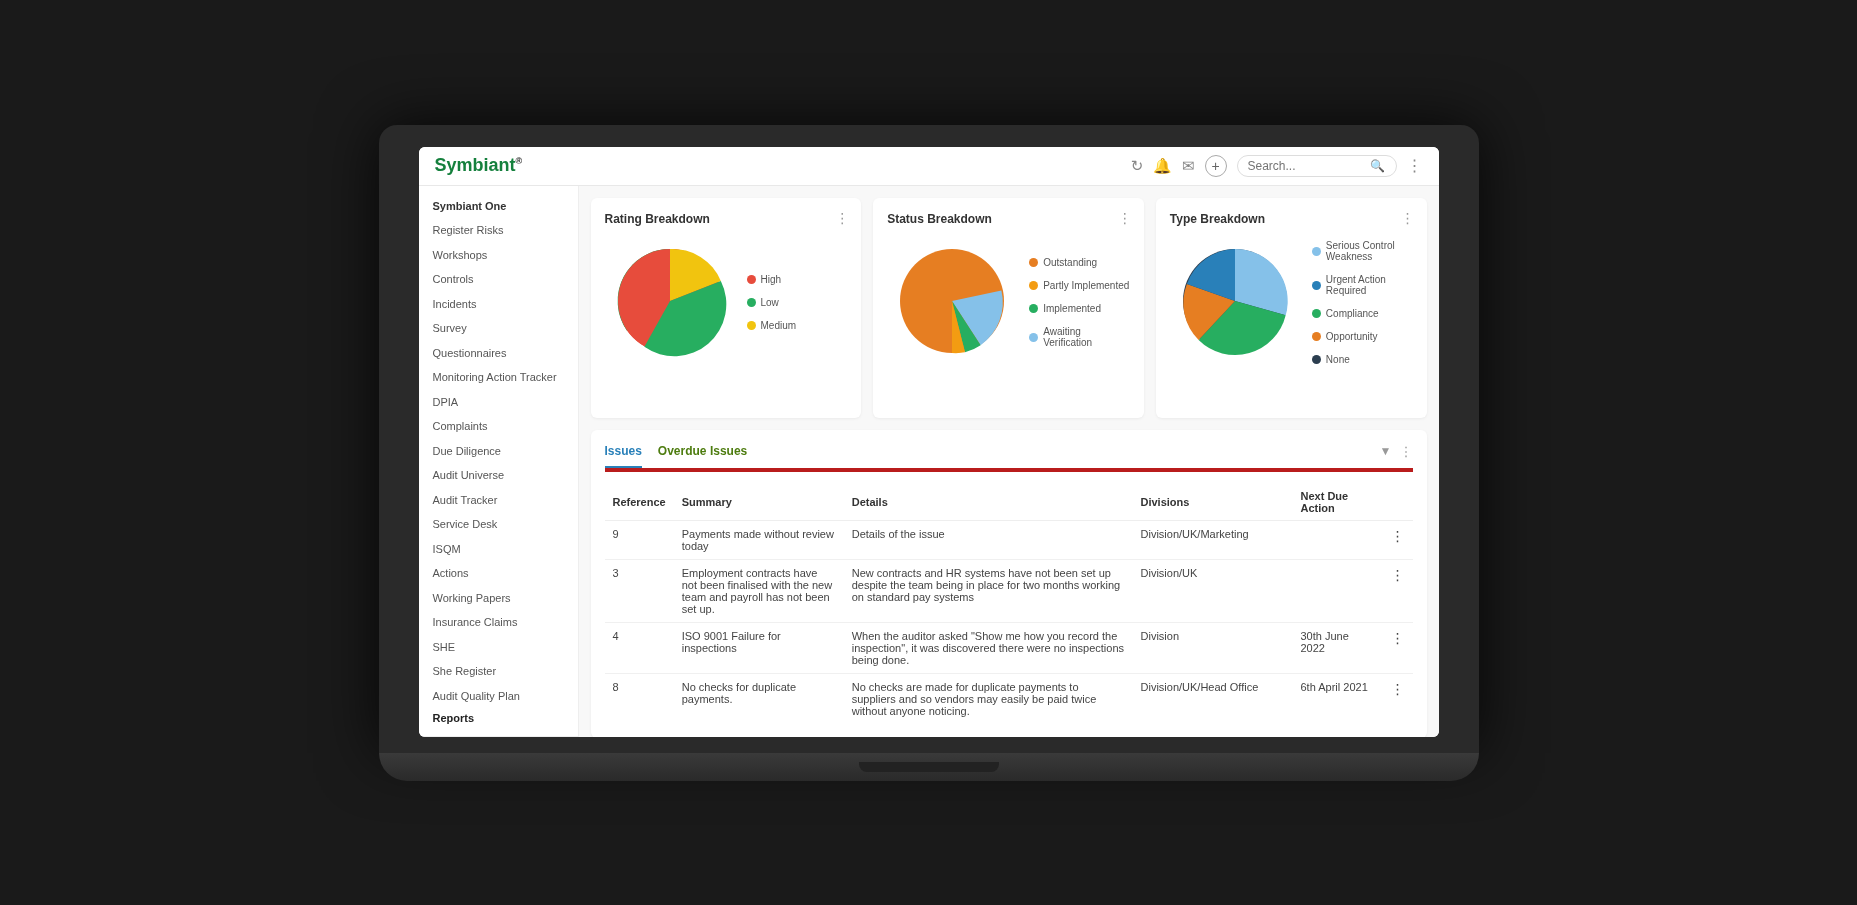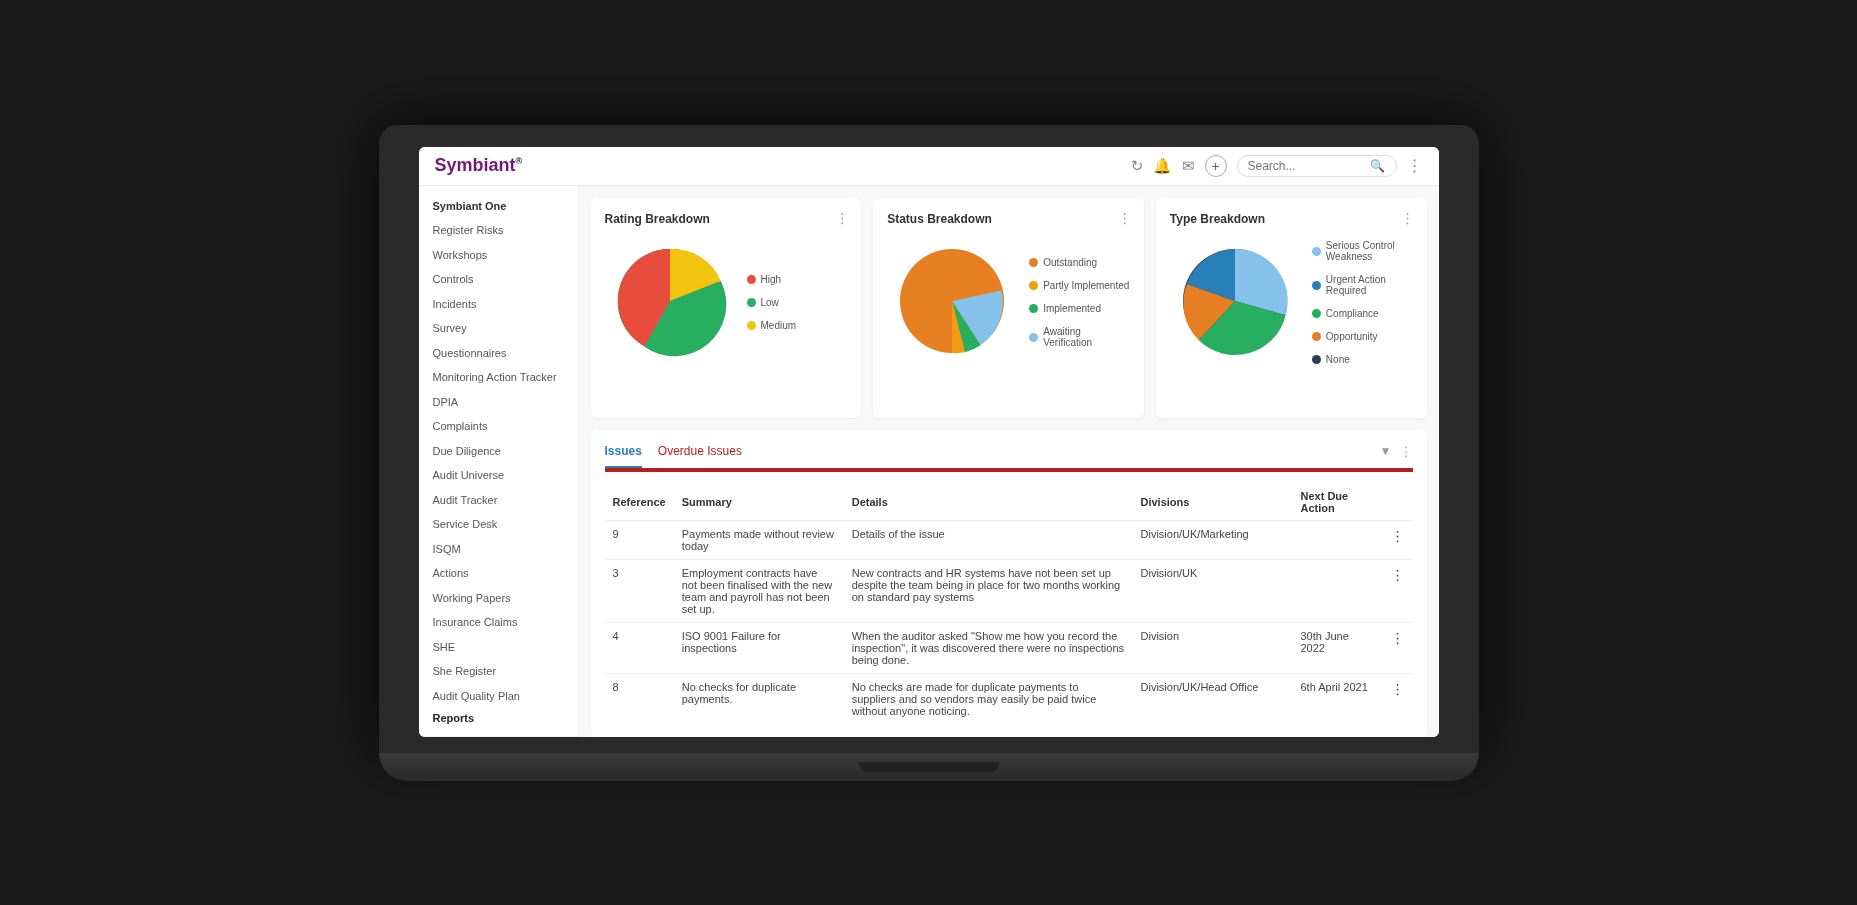--- a/index.html
+++ b/index.html
@@ -62,21 +62,21 @@
     }
 
     .app-logo {
       font-size: 18px;
       font-weight: 700;
       color: #2c2c2c;
       margin-right: 8px;
     }
 
     .app-logo span {
-      color: #701a75;
+      color: #15803d;
     }
 
     .header-spacer { flex: 1; }
 
     .header-icons {
       display: flex;
       align-items: center;
       gap: 10px;
       color: #666;
     }
@@ -259,21 +259,22 @@
       gap: 16px;
       border-bottom: 4px solid #b91c1c;
       margin-bottom: 12px;
       position: relative;
     }
 
     .issues-tab {
       font-size: 12px;
       padding-bottom: 8px;
       cursor: pointer;
-      color: #b91c1c;
+      color: #4d7c0f;
+      font-weight: bold;
     }
 
     .issues-tab.active {
       color: #2980b9;
       border-bottom: 2px solid #2980b9;
       font-weight: 600;
     }
 
     .issues-filter-icons {
       position: absolute;

